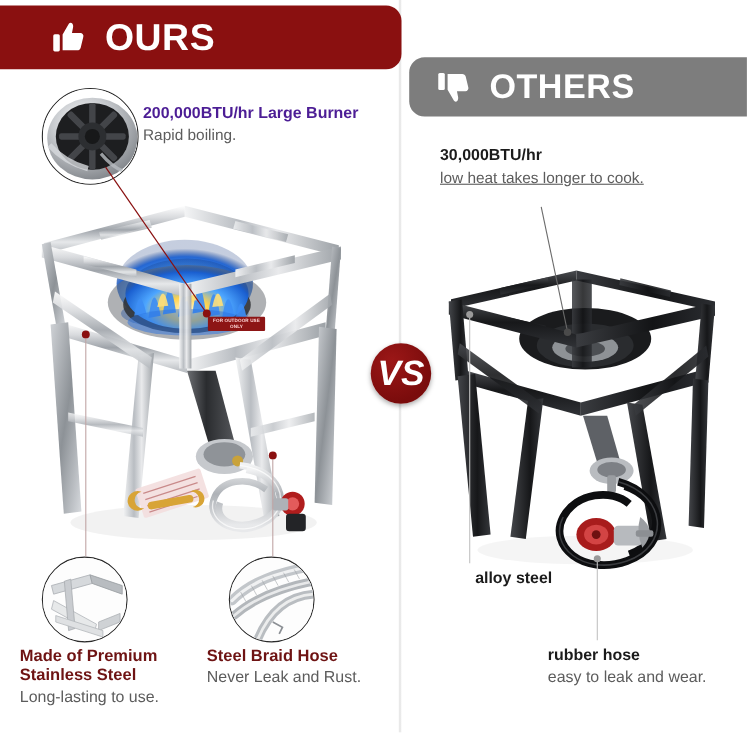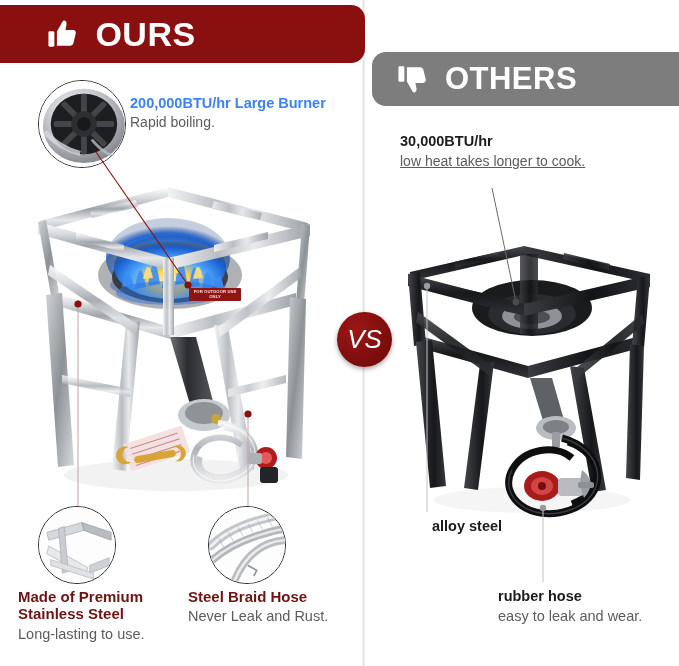--- a/index.html
+++ b/index.html
@@ -42,32 +42,32 @@
     position: absolute; left: 362px; top: 0; width: 3px; height: 666px;
     background: linear-gradient(to right,#ffffff,#e3e3e3,#f4f4f4);
   }
 
   
   #vs-badge {
     position: absolute; left: 337px; top: 312px;
     width: 55px; height: 55px; border-radius: 50%;
     background: radial-gradient(circle at 35% 30%, #9c1717, #7a0c0c 70%);
     display:flex; align-items:center; justify-content:center;
-    color:#fff; font-size:26px; font-weight:normal; font-style: italic;
+    color:#fff; font-size:32px; font-weight:bold; font-style: italic;
     box-shadow: 0 2px 5px rgba(0,0,0,.35);
     z-index: 40;
   }
 
   
   .callout { position: absolute; }
   .callout .title { font-weight: bold; line-height: 1.15; }
   .callout .sub { color: #5c5c5c; line-height: 1.25; }
 
   #callout-burner { left: 130px; top: 95px; width: 230px; }
-  #callout-burner .title { color:#3b82f6; font-size: 14.5px; }
+  #callout-burner .title { color:#4c1d95; font-size: 14.5px; }
   #callout-burner .sub { font-size: 14px; margin-top: 2px; }
 
   #callout-others-btu { left: 400px; top: 133px; width: 250px; }
   #callout-others-btu .title { color:#1b1b1b; font-size: 14.5px; }
   #callout-others-btu .sub { font-size: 14px; margin-top: 3px; text-decoration: underline; }
 
   #callout-steel { left: 18px; top: 588px; width: 160px; }
   #callout-steel .title { color:#6e1313; font-size: 15px; }
   #callout-steel .sub { font-size: 14.5px; margin-top: 2px; }
 

